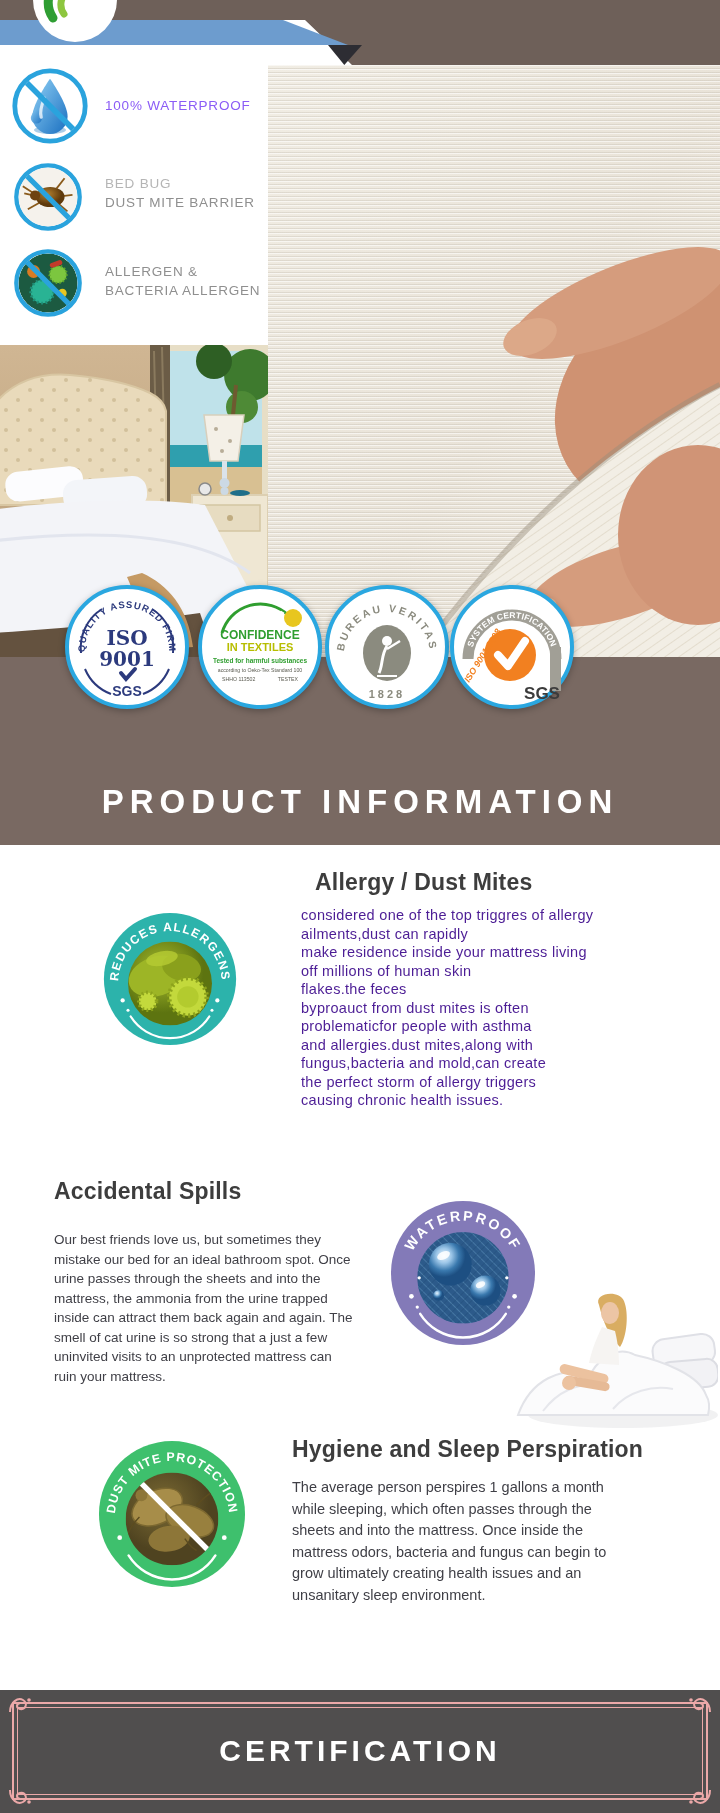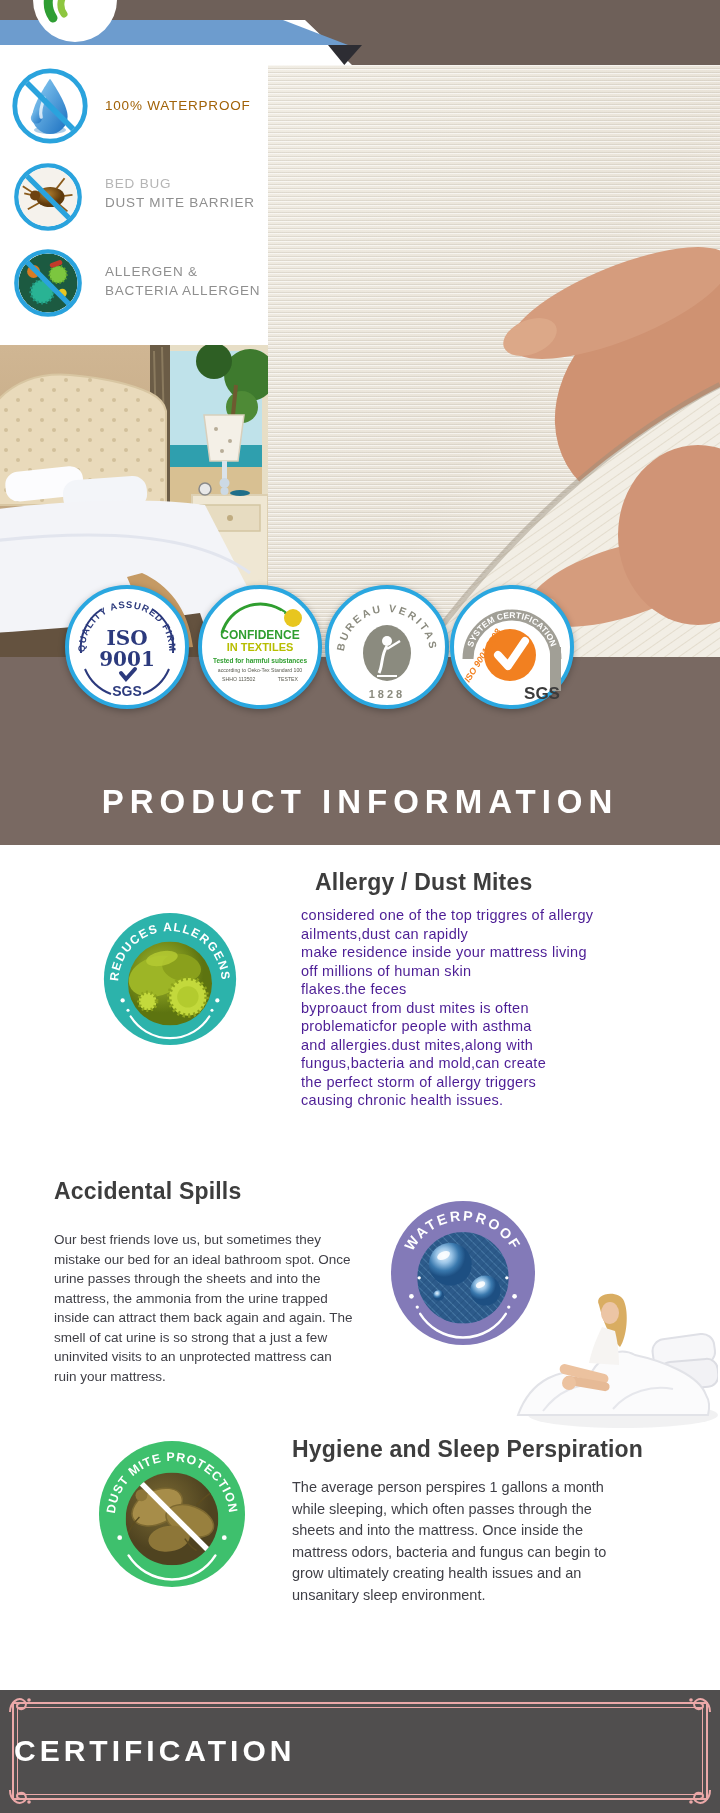--- a/index.html
+++ b/index.html
@@ -24,21 +24,21 @@
       repeating-linear-gradient(180deg, rgba(255,255,255,.55) 0 1px, rgba(0,0,0,0) 1px 3px, rgba(196,189,176,.38) 3px 4px),
       linear-gradient(125deg,#f1ede4,#e9e3d8 55%,#efeae0); }
   .fabric-photo svg, .bed-photo svg, .woman-photo svg { position:absolute; inset:0; width:100%; height:100%; }
   .bed-photo { position:absolute; left:0; top:345px; width:268px; height:312px; overflow:hidden; }
   .woman-photo { position:absolute; left:503px; top:1283px; width:215px; height:152px; }
 
   
   .feature-icon { position:absolute; }
   .f-label { position:absolute; font-size:13.5px; letter-spacing:.8px; color:#8f8f8f; white-space:nowrap; }
   .f-label.light { color:#b5b5b5; }
-  .f-label.mid { color:#a16207; }
+  .f-label.mid { color:#8b5cf6; }
 
   
   .cert-badge { position:absolute; top:585px; width:124px; height:124px; border-radius:50%;
     background:#fff; border:4px solid #2aa7e0; box-shadow:0 2px 7px rgba(0,0,0,.28); z-index:6; }
   .cert-badge svg { position:absolute; inset:0; width:100%; height:100%; }
 
   
   .product-info-bar { position:absolute; left:0; top:657px; width:720px; height:188px; background:#796962; }
   .pi-title { position:absolute; left:0; top:783px; width:720px; text-align:center; color:#fff;
     font-size:33px; font-weight:700; letter-spacing:6px; }
@@ -51,21 +51,21 @@
   .h-section { position:absolute; font-size:23px; font-weight:700; color:#3d3d3d; letter-spacing:.2px; white-space:nowrap; }
   .para { position:absolute; white-space:pre-line; }
   .para-1 { left:301px; top:906px; width:390px; font-size:14.5px; line-height:18.5px; letter-spacing:.3px; color:#4c1d95; }
   .para-2 { left:54px; top:1230px; width:310px; font-size:13.5px; line-height:19.5px; color:#3f3f46; }
   .para-3 { left:292px; top:1477px; width:360px; font-size:14.5px; line-height:21.5px; color:#3f3f46; }
 
   
   .certification-bar { position:absolute; left:0; top:1690px; width:720px; height:123px; background:#504e4e; }
   .cert-frame { position:absolute; left:12px; right:12px; top:12px; height:98px; border:2px solid #eba8a8; }
   .cert-frame-inner { position:absolute; inset:3px; border:1px solid #eba8a8; }
-  .cert-title { position:absolute; left:0; top:0; width:100%; line-height:94px; text-align:left;
+  .cert-title { position:absolute; left:0; top:0; width:100%; line-height:94px; text-align:center;
     color:#fff; font-size:30px; font-weight:700; letter-spacing:4px; }
   .corner { position:absolute; width:24px; height:18px; }
   .corner.tl { left:-6px; top:-8px; }
   .corner.tr { right:-6px; top:-8px; transform:scaleX(-1); }
   .corner.bl { left:-6px; bottom:-8px; transform:scaleY(-1); }
   .corner.br { right:-6px; bottom:-8px; transform:scale(-1,-1); }
 </style>
 </head>
 <body>
 

